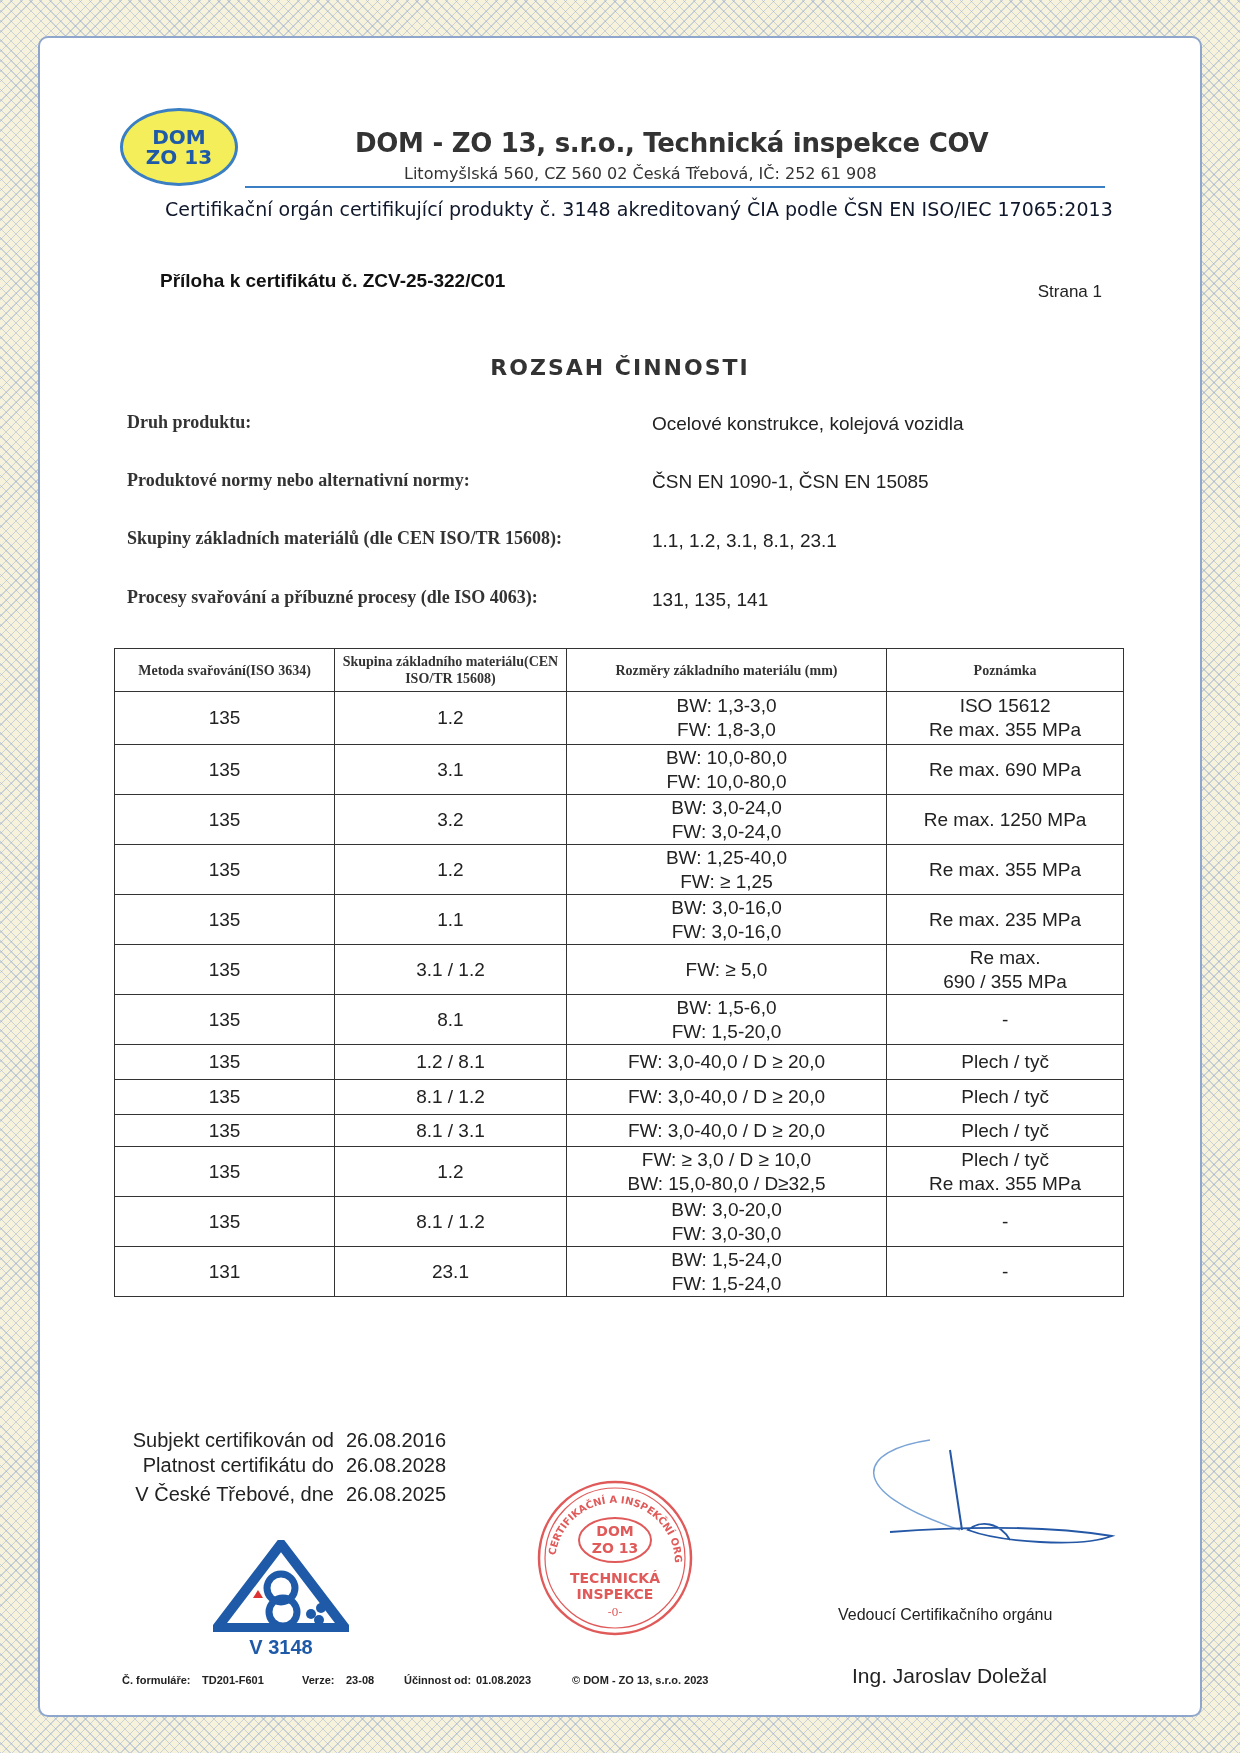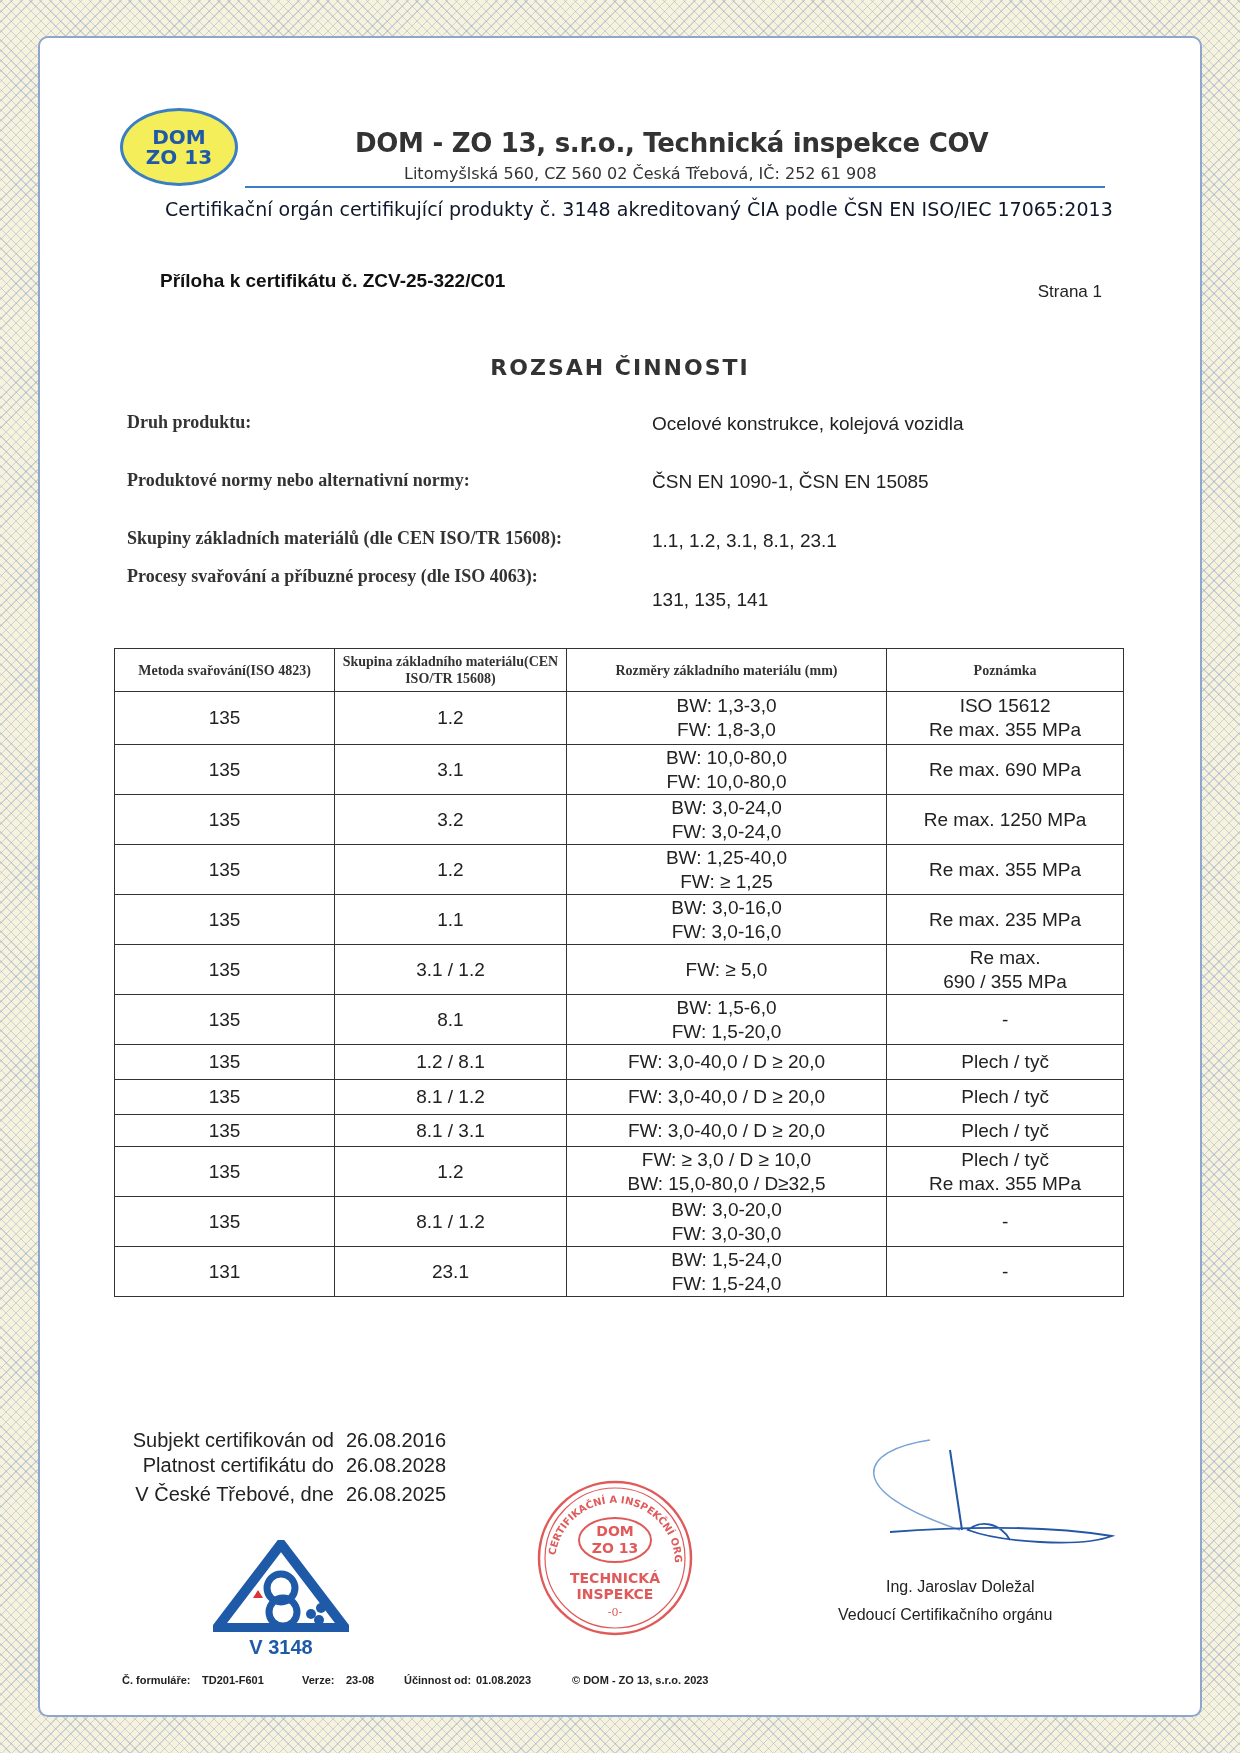--- a/index.html
+++ b/index.html
@@ -25,21 +25,21 @@
   th{font-family:"Liberation Serif",serif;font-size:14px;font-weight:bold;color:#333;height:42px;line-height:17px;}
   td{font-size:19px;color:#222;line-height:24px;}
   td .l{display:block;}
   .c1{width:218px}.c2{width:230px}.c3{width:325px}.c4{width:237px}
   .dates{position:absolute;left:120px;top:1428px;font-size:20px;color:#222;line-height:25px;}
   .dates .row{display:flex;}
   .dates .lab{width:214px;text-align:right;padding-right:12px;}
   .accred-logo{position:absolute;left:213px;top:1540px;width:136px;height:118px;}
   .stamp{position:absolute;left:535px;top:1478px;width:160px;height:160px;}
   .sig{position:absolute;left:850px;top:1430px;width:270px;height:120px;}
-  .signer{position:absolute;left:852px;top:1578px;font-size:16px;color:#222;margin-left:34px;}
+  .signer{position:absolute;left:852px;top:1664px;font-size:21px;color:#222;}
   .role{position:absolute;left:838px;top:1606px;font-size:16px;color:#222;}
   .footer{position:absolute;left:122px;top:1674px;font-size:11px;font-weight:bold;color:#222;display:flex;gap:0;}
   .footer span{display:inline-block;}
 </style>
 </head>
 <body>
 
 <div class="frame"></div>
 <div class="inner"></div>
 
@@ -55,27 +55,27 @@
 <div class="priloha">Příloha k certifikátu č. ZCV-25-322/C01</div>
 <div class="strana">Strana 1</div>
 <div class="title">ROZSAH ČINNOSTI</div>
 
 <div class="info-label" style="top:412px">Druh produktu:</div>
 <div class="info-value" style="top:413px">Ocelové konstrukce, kolejová vozidla</div>
 <div class="info-label" style="top:470px">Produktové normy nebo alternativní normy:</div>
 <div class="info-value" style="top:471px">ČSN EN 1090-1, ČSN EN 15085</div>
 <div class="info-label" style="top:528px">Skupiny základních materiálů (dle CEN ISO/TR 15608):</div>
 <div class="info-value" style="top:530px">1.1, 1.2, 3.1, 8.1, 23.1</div>
-<div class="info-label" style="top:566px">Procesy svařování a příbuzné procesy (dle ISO 4063):</div>
+<div class="info-label" style="top:587px">Procesy svařování a příbuzné procesy (dle ISO 4063):</div>
 <div class="info-value" style="top:589px">131, 135, 141</div>
 
 <table>
   <thead>
     <tr>
-      <th class="c1"><span class="l">Metoda svařování</span><span class="l">(ISO 4823)</span></th>
+      <th class="c1"><span class="l">Metoda svařování</span><span class="l">(ISO 3634)</span></th>
       <th class="c2"><span class="l">Skupina základního materiálu</span><span class="l">(CEN ISO/TR 15608)</span></th>
       <th class="c3"><span class="l">Rozměry základního materiálu (mm)</span></th>
       <th class="c4"><span class="l">Poznámka</span></th>
     </tr>
   </thead>
   <tbody id="tbody">
       <tr style="height: 53px;">
         <td>
           <span class="l">135</span>
         </td>

